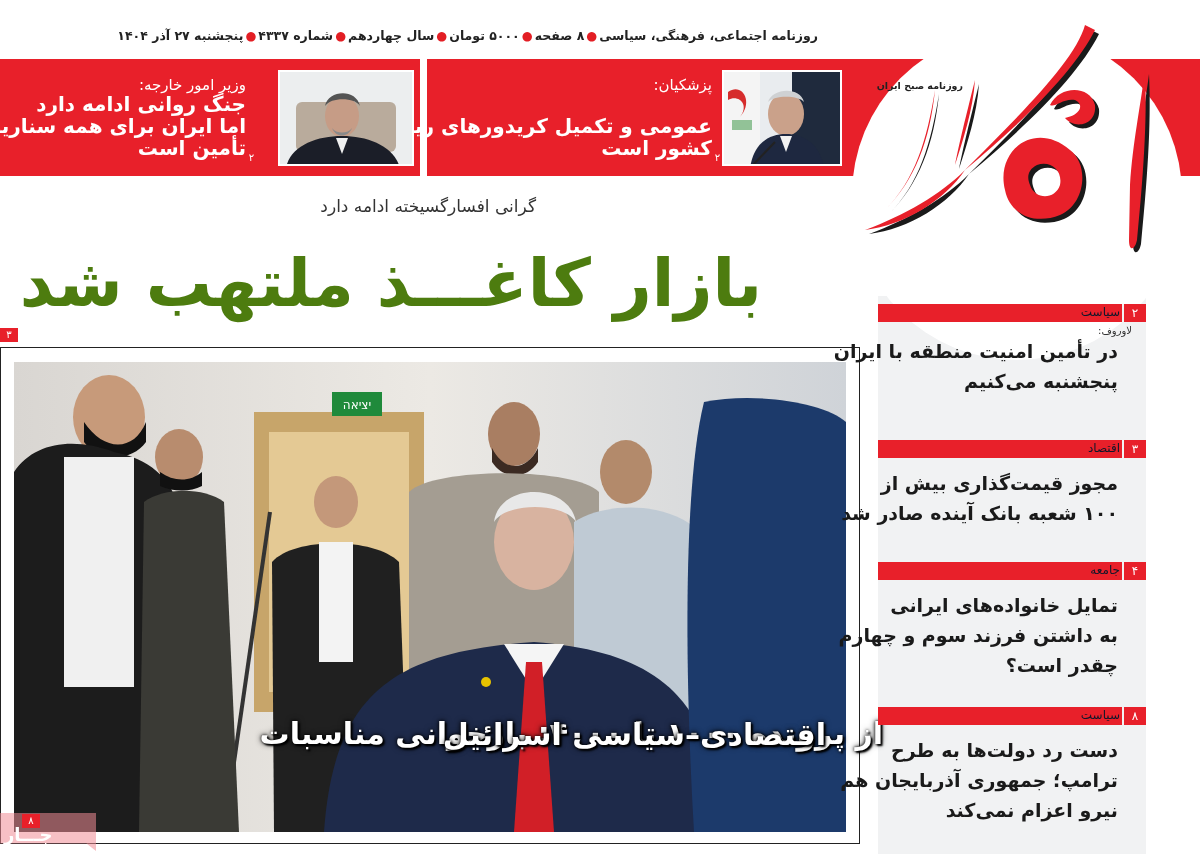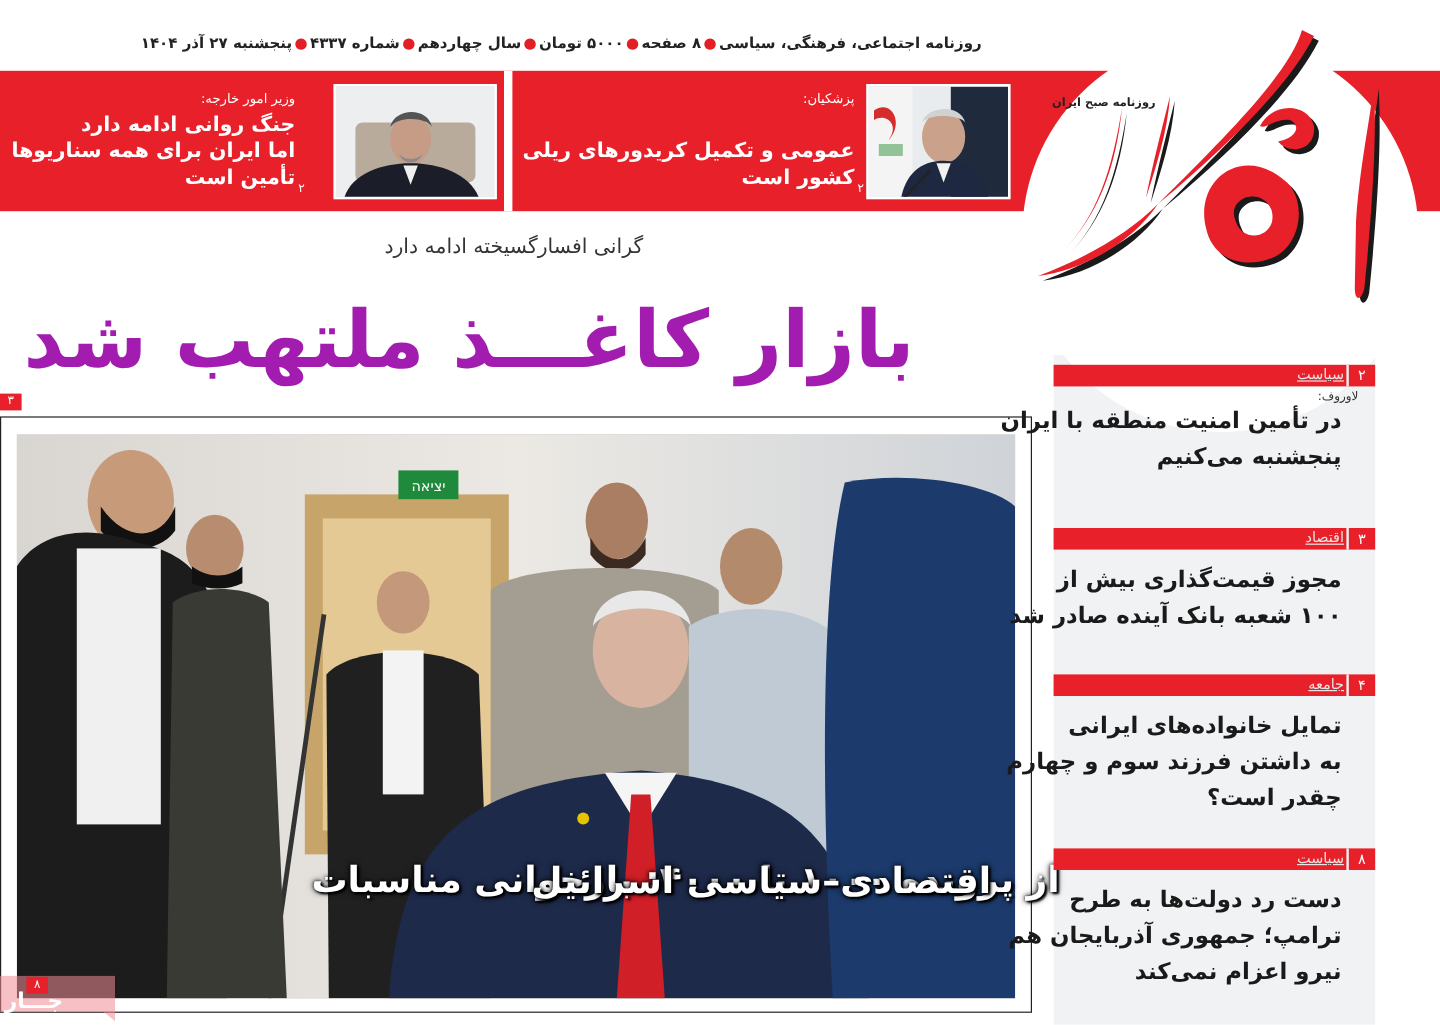--- a/index.html
+++ b/index.html
@@ -27,36 +27,36 @@
     color: #222; text-align: right; white-space: nowrap;
   }
   .logo-svg { position: absolute; top: 0; left: 845px; width: 355px; height: 300px; }
 
   
   .teaser { position: absolute; top: 70px; height: 96px; }
   .teaser .photo {
     position: absolute; top: 0; width: 120px; height: 96px; background: #dfe2e6; overflow: hidden;
     border: 2px solid #ffffff;
   }
-  .teaser .kicker { position: absolute; font-size: 11px; color: #fff; white-space: nowrap; }
+  .teaser .kicker { position: absolute; font-size: 15px; color: #fff; white-space: nowrap; }
   .teaser .headline {
-    position: absolute; font-size: 17px; font-weight: bold; color: #fff; line-height: 21px; text-align: right;
+    position: absolute; font-size: 20px; font-weight: bold; color: #fff; line-height: 21px; text-align: right;
     white-space: nowrap;
   }
   .teaser .pg { position: absolute; font-size: 10px; color: #fff; }
 
   
   .kicker-main {
     position: absolute; top: 196px; left: 290px; width: 246px; text-align: right;
     font-size: 17px; color: #333; white-space: nowrap;
   }
   .headline-main {
     position: absolute; top: 236px; left: 90px; width: 672px; height: 100px; text-align: center;
     font-family: "DejaVu Sans", sans-serif; font-weight: bold; font-size: 66px; line-height: 96px;
-    color: #a21caf; white-space: nowrap; letter-spacing: -2px;
+    color: #4d7c0f; white-space: nowrap; letter-spacing: -2px;
   }
 
   
   .page-badge-3 {
     position: absolute; top: 328px; left: 0; width: 18px; height: 14px; background: #e8202a; color: #fff;
     font-size: 10px; text-align: center; line-height: 14px;
   }
 
   
   .photo-frame {
@@ -74,21 +74,21 @@
   }
   .photo-caption.l1 { top: 716px; }
   .photo-caption.l2 { top: 717px; left: 480px; width: 346px; }
 
   
   .right-col { position: absolute; top: 296px; left: 878px; width: 268px; height: 558px; background: #f1f2f3; }
   .sec {
     position: absolute; left: 878px; width: 268px;
   }
   .sec-bar { position: relative; height: 18px; background: #e8202a; }
-  .sec-bar .sec-label { position: absolute; right: 26px; top: 1px; font-size: 12px; color: #e5e5e5; white-space: nowrap; text-decoration: underline; }
+  .sec-bar .sec-label { position: absolute; right: 26px; top: 1px; font-size: 12px; color: #0f172a; white-space: nowrap; }
   .sec-bar .sec-page {
     position: absolute; right: 0; top: 0; width: 22px; height: 18px; color: #fff;
     font-size: 12px; text-align: center; line-height: 18px; border-right: 0;
   }
   .sec-bar .sec-divider { position: absolute; right: 22px; top: 0; width: 2px; height: 18px; background: #f1f2f3; }
   .sec-sub { font-size: 10px; color: #333; text-align: right; padding: 3px 14px 0 0; }
   .sec-title {
     font-size: 19px; font-weight: bold; color: #1a1a1a; line-height: 30px; text-align: right;
     padding: 6px 28px 0 4px; white-space: nowrap; letter-spacing: -0.5px;
   }

